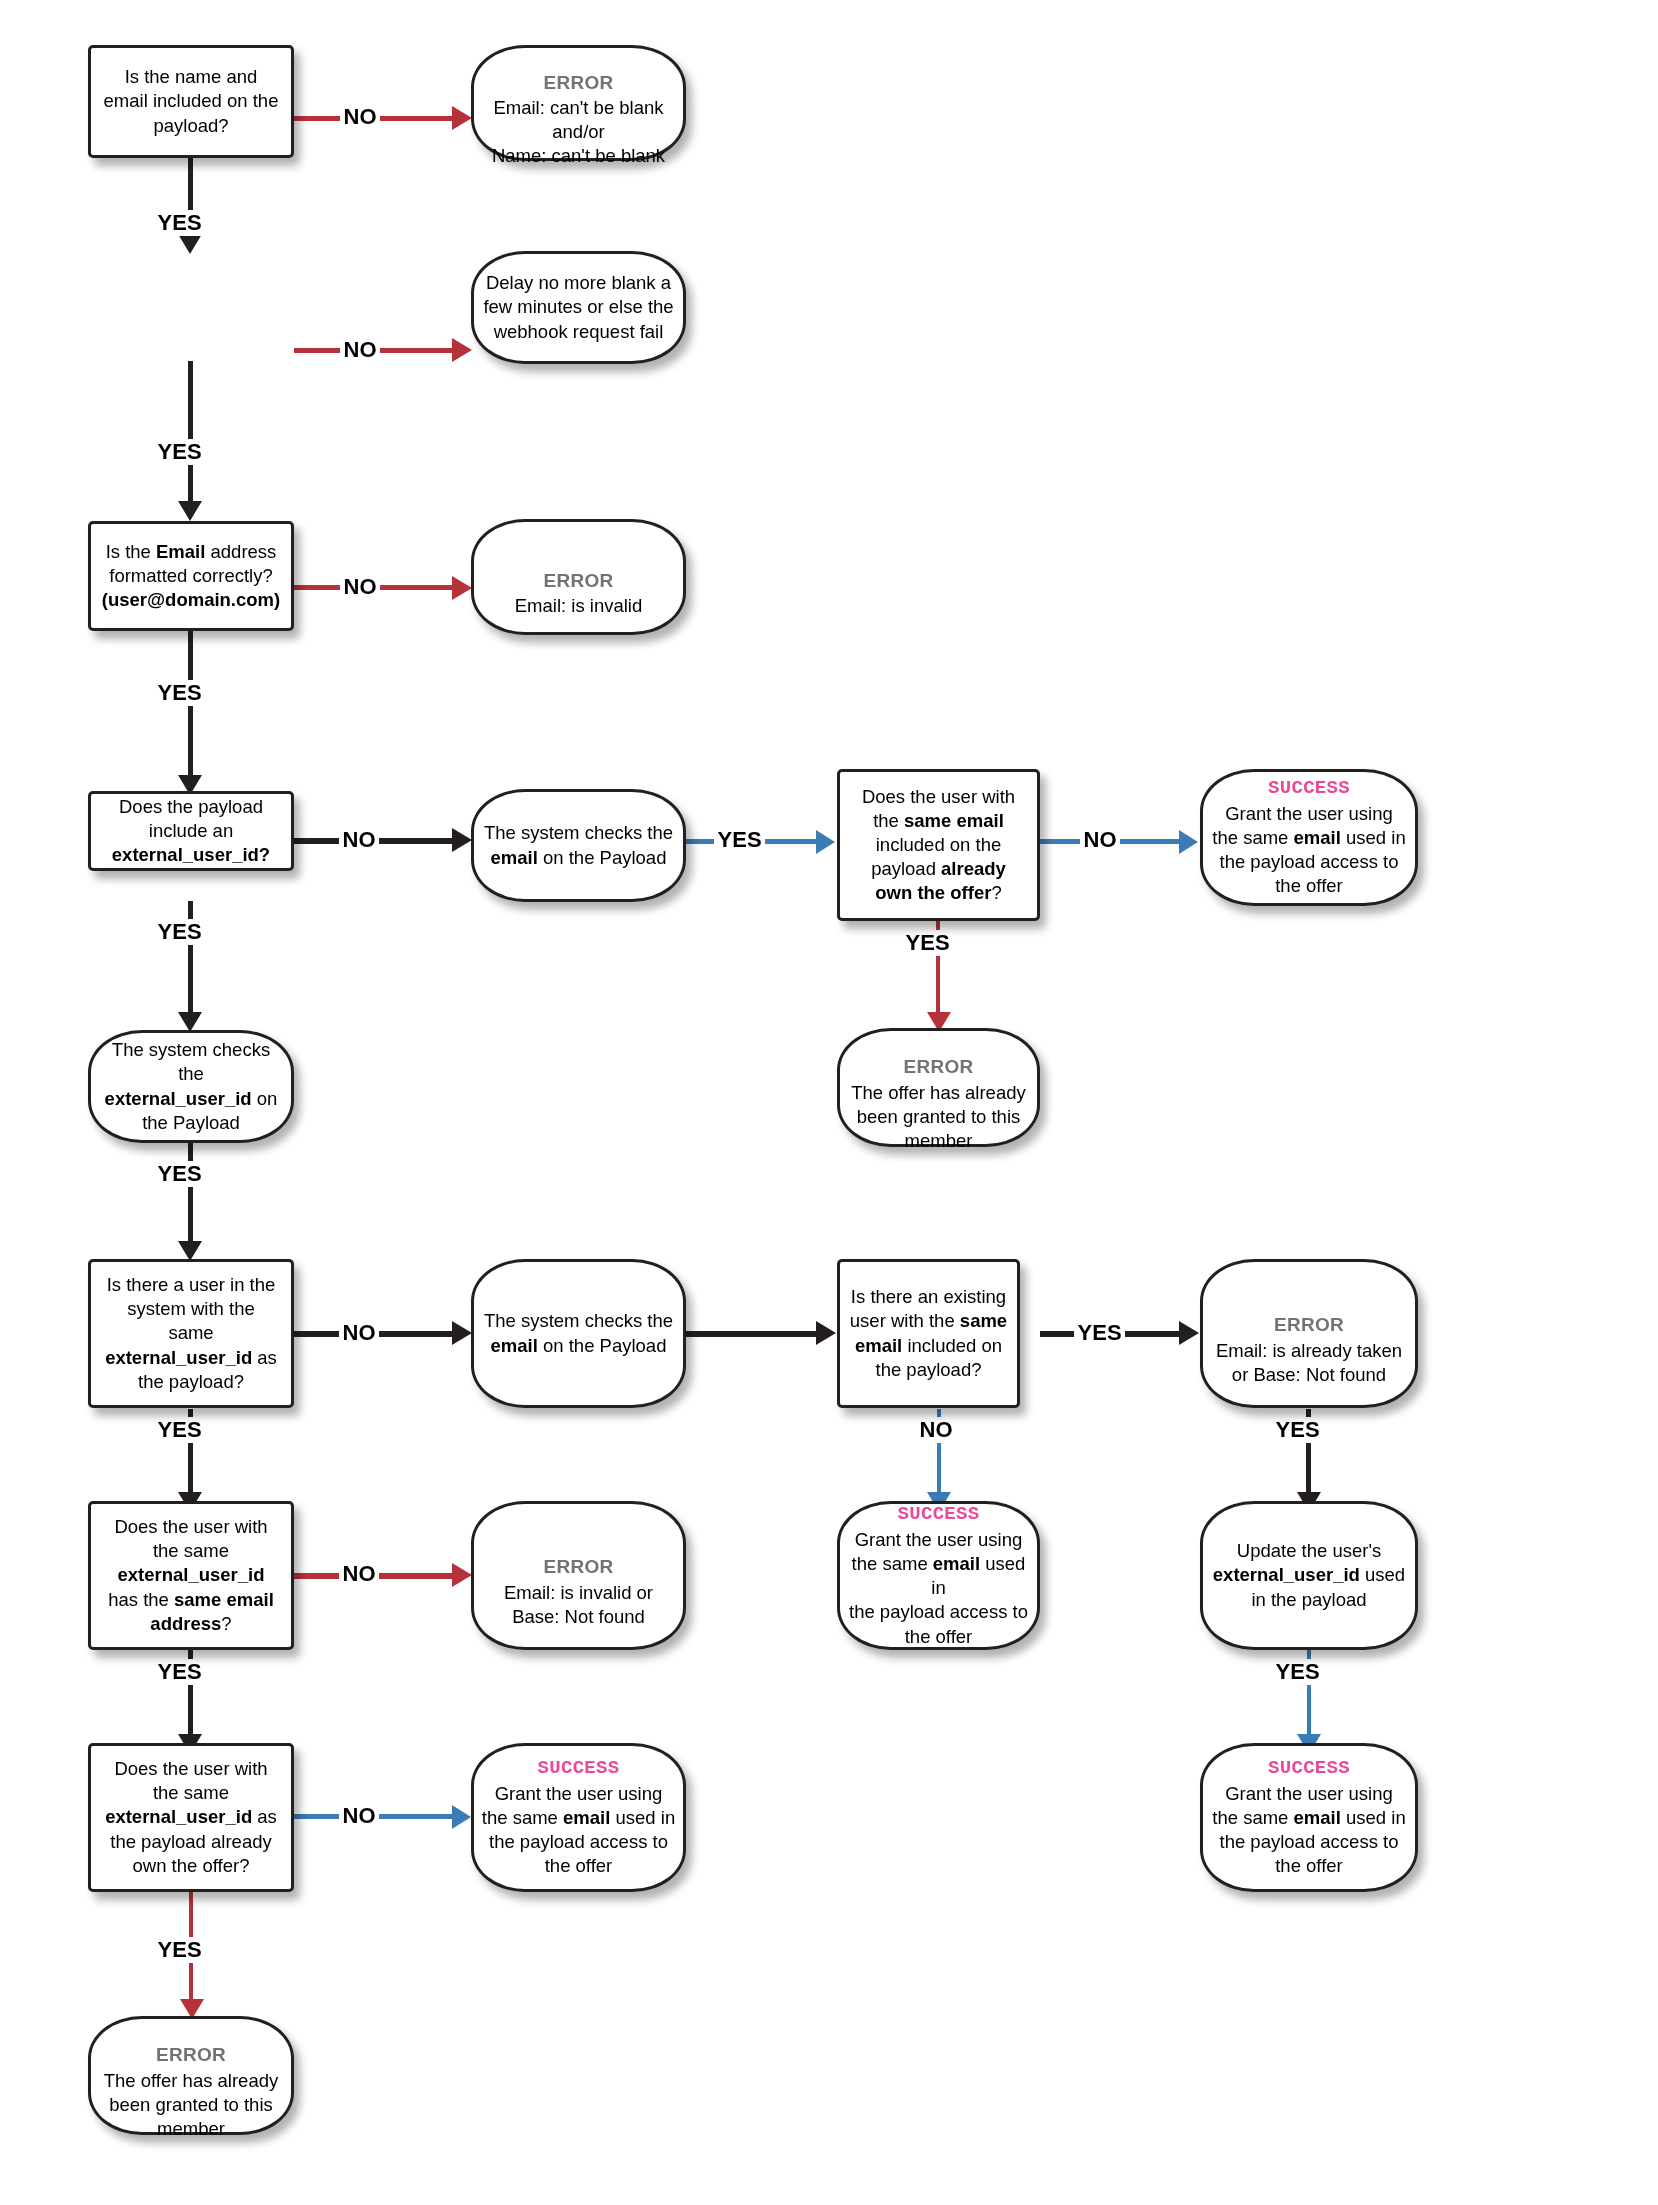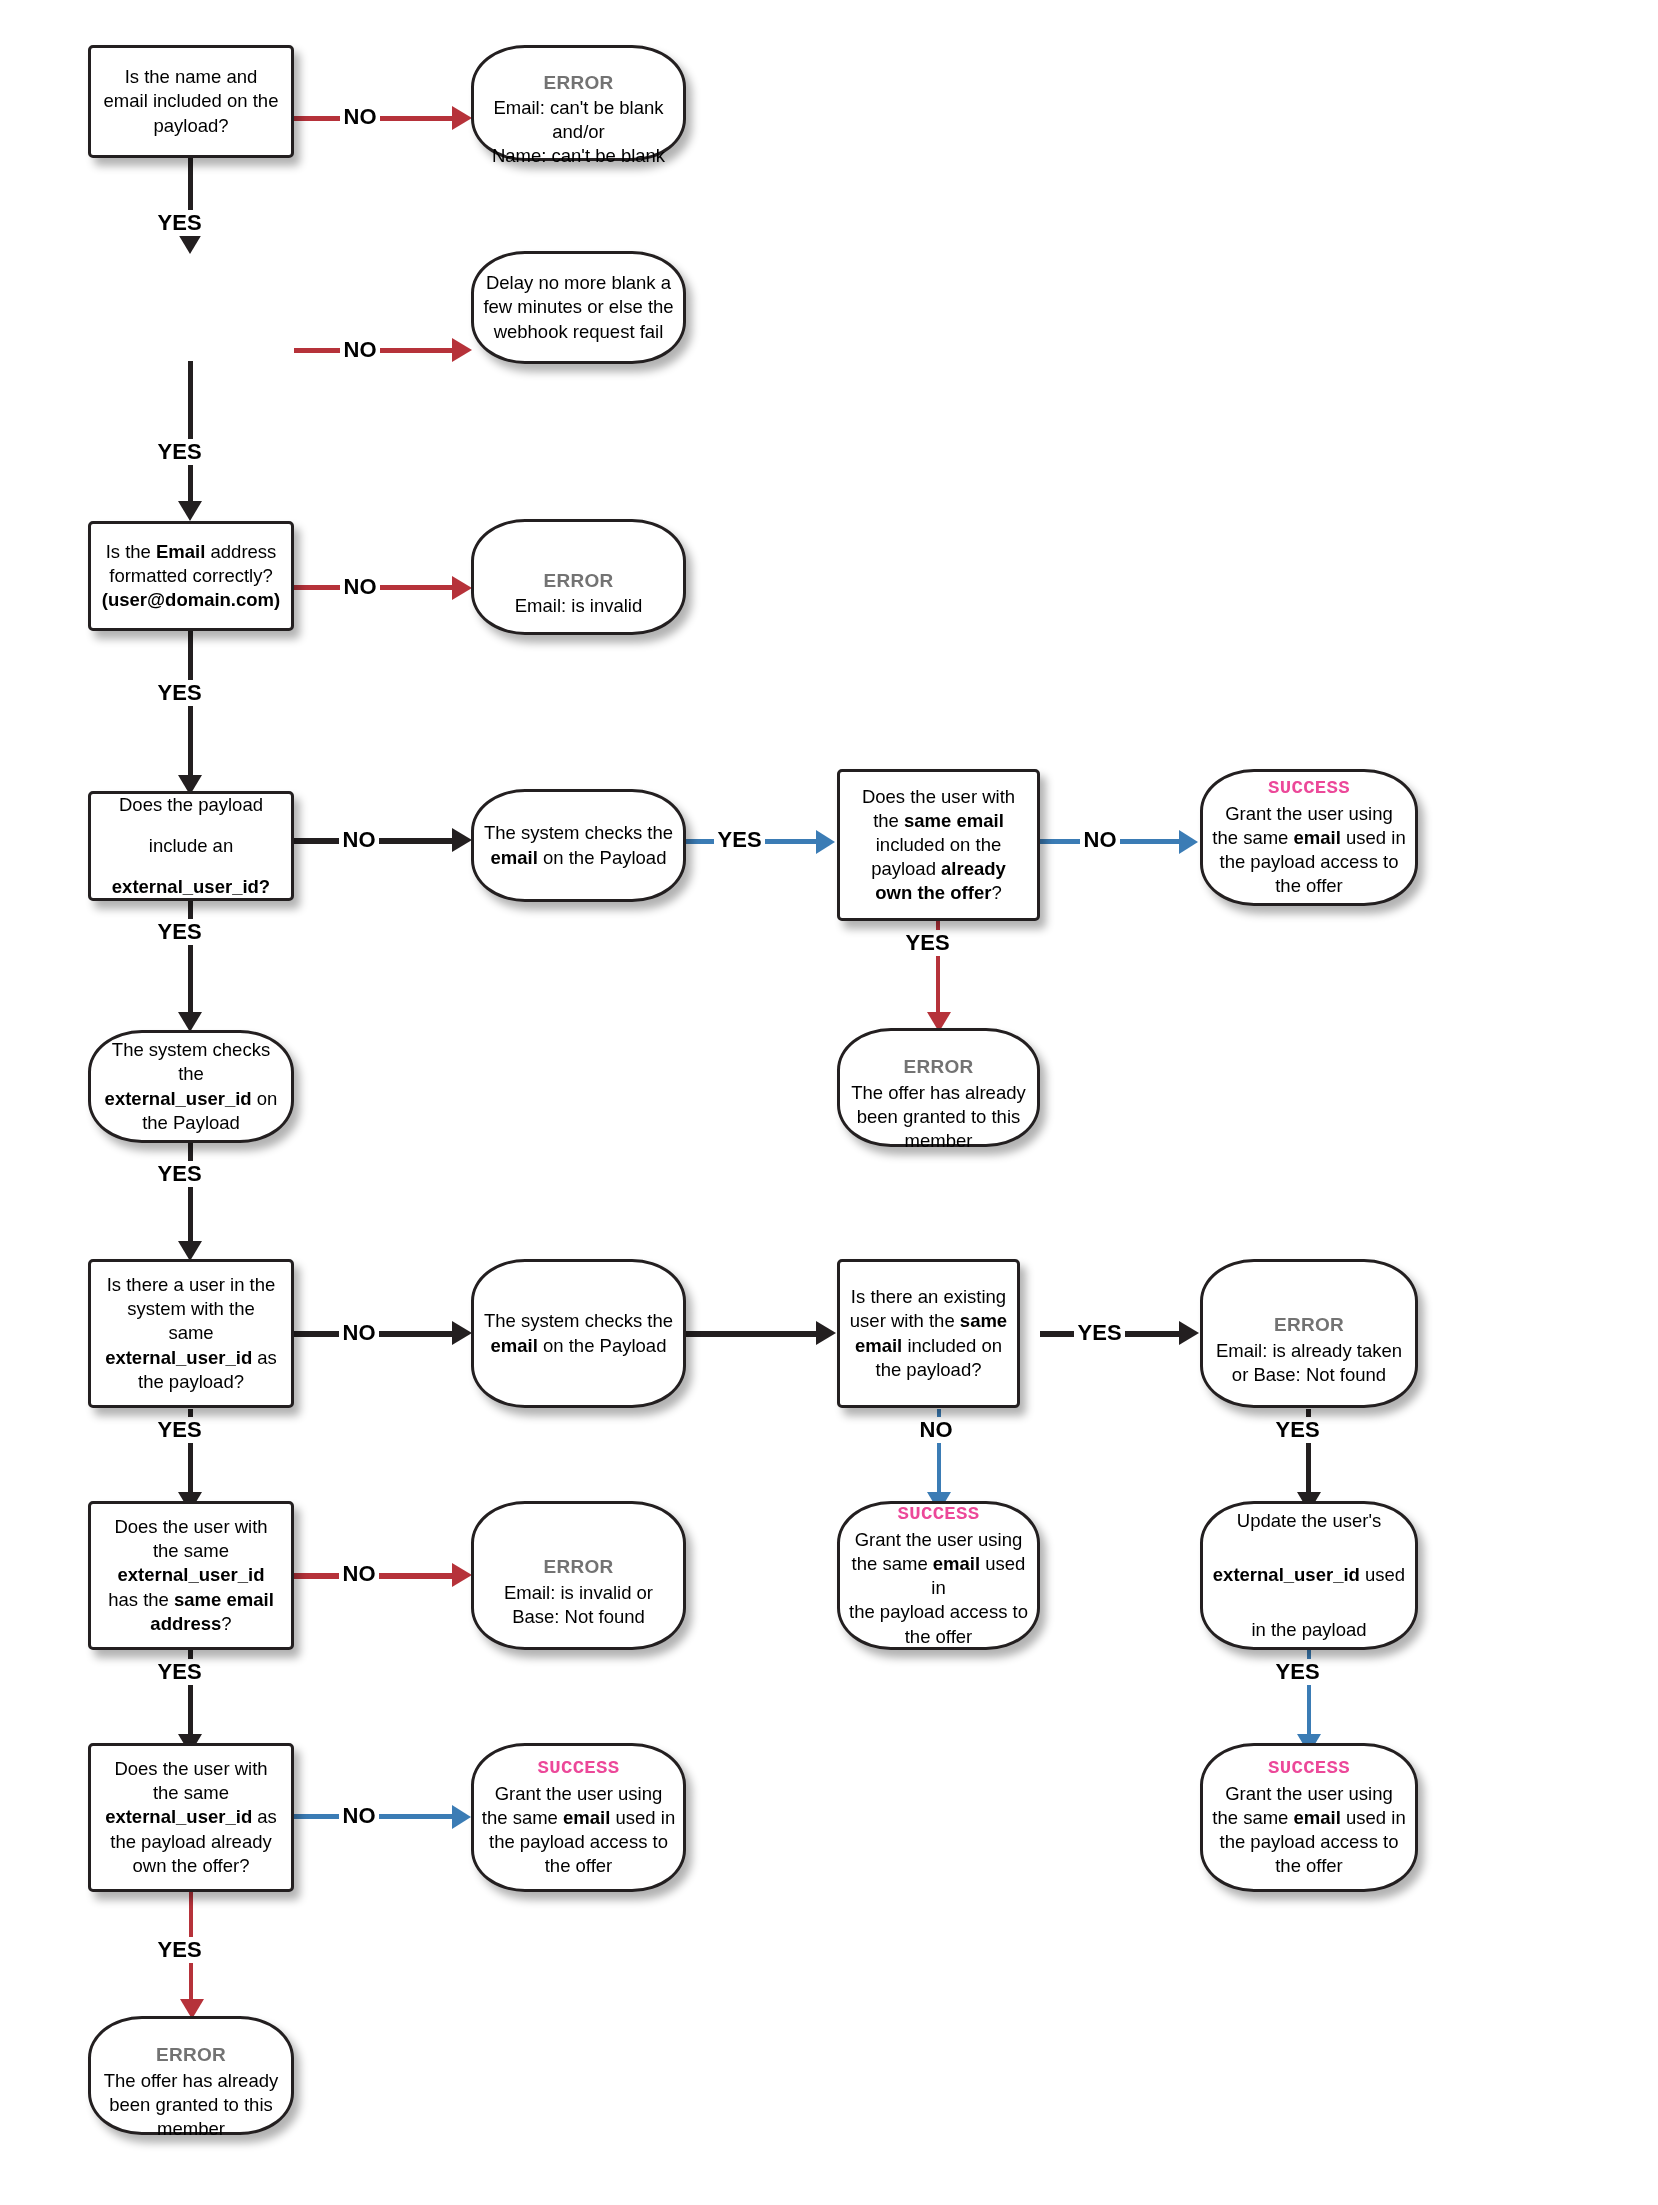--- a/index.html
+++ b/index.html
@@ -112,21 +112,21 @@
   </div>
 
   <div class="hline" style="left:294px;top:585px;width:160px;height:5.4px;background:#b6323a;"></div>
   <div class="arrowhead" style="left:452px;top:576px;border-top:12.5px solid transparent;border-bottom:12.5px solid transparent;border-left:20px solid #b6323a;"></div>
   <div class="lbl" style="left:340px;top:574px;">NO</div>
 
   <div class="vline" style="left:188px;top:631px;width:5.4px;height:149px;background:#231f20;"></div>
   <div class="arrowhead" style="left:178px;top:775px;border-left:12.5px solid transparent;border-right:12.5px solid transparent;border-top:20px solid #231f20;"></div>
   <div class="lbl" style="left:154px;top:680px;">YES</div>
 
-  <div class="node decision" style="left:88px;top:791px;width:206px;height:110px;gap:17px;">
+  <div class="node decision" style="left:88px;top:791px;width:206px;height:80px;">
     <span class="ln">Does the payload</span>
     <span class="ln">include an</span>
     <span class="ln"><b>external_user_id?</b></span>
   </div>
 
   <div class="node terminal" style="left:471px;top:789px;width:215px;height:113px;">
     <span class="ln">The system checks the</span>
     <span class="ln"><b>email</b> on the Payload</span>
   </div>
 
@@ -247,21 +247,21 @@
   </div>
 
   <div class="node terminal" style="left:837px;top:1501px;width:203px;height:149px;">
     <span class="tag ok">SUCCESS</span>
     <span class="ln">Grant the user using</span>
     <span class="ln">the same <b>email</b> used in</span>
     <span class="ln">the payload access to</span>
     <span class="ln">the offer</span>
   </div>
 
-  <div class="node terminal" style="left:1200px;top:1501px;width:218px;height:149px;justify-content:space-between;">
+  <div class="node terminal" style="left:1200px;top:1501px;width:218px;height:149px;">
     <span class="ln">Update the user's</span>
     <span class="ln"><b>external_user_id</b> used</span>
     <span class="ln">in the payload</span>
   </div>
 
   <div class="hline" style="left:294px;top:1573px;width:160px;height:6px;background:#b6323a;"></div>
   <div class="arrowhead" style="left:452px;top:1563px;border-top:12.5px solid transparent;border-bottom:12.5px solid transparent;border-left:20px solid #b6323a;"></div>
   <div class="lbl" style="left:339px;top:1561px;">NO</div>
 
   <div class="vline" style="left:188px;top:1650px;width:5.4px;height:90px;background:#231f20;"></div>

